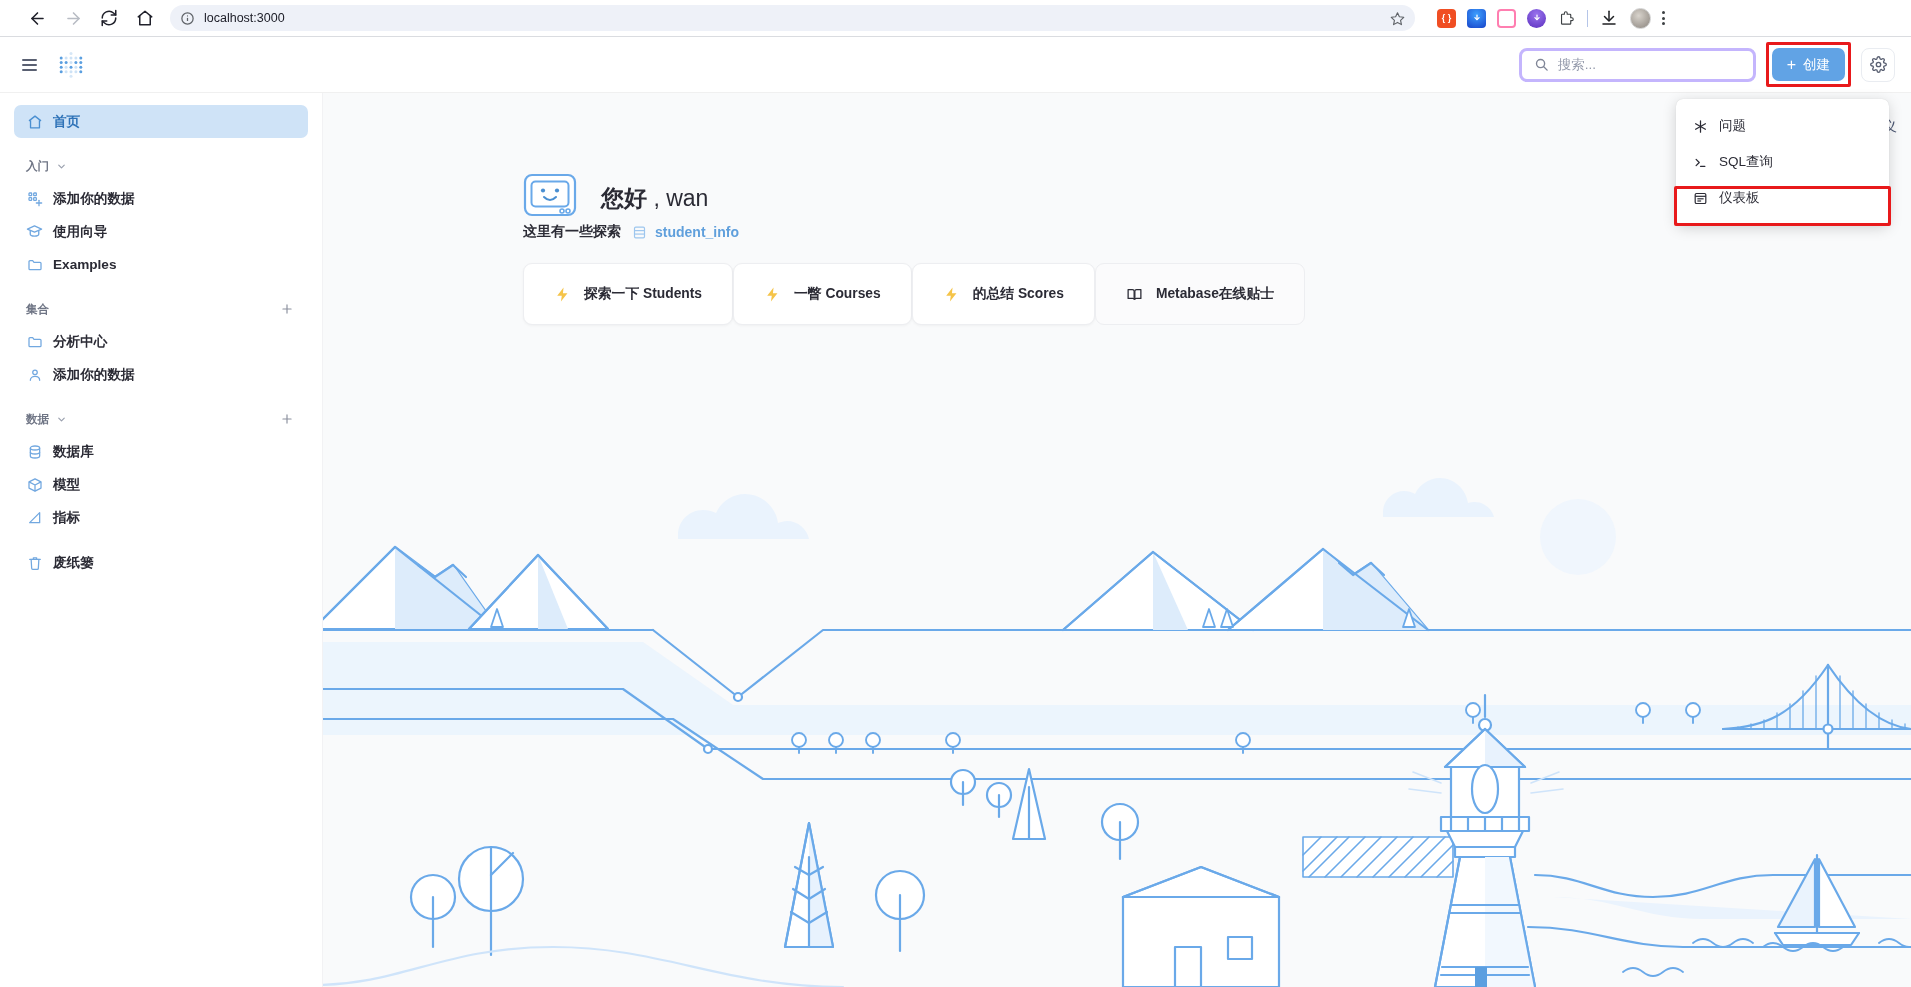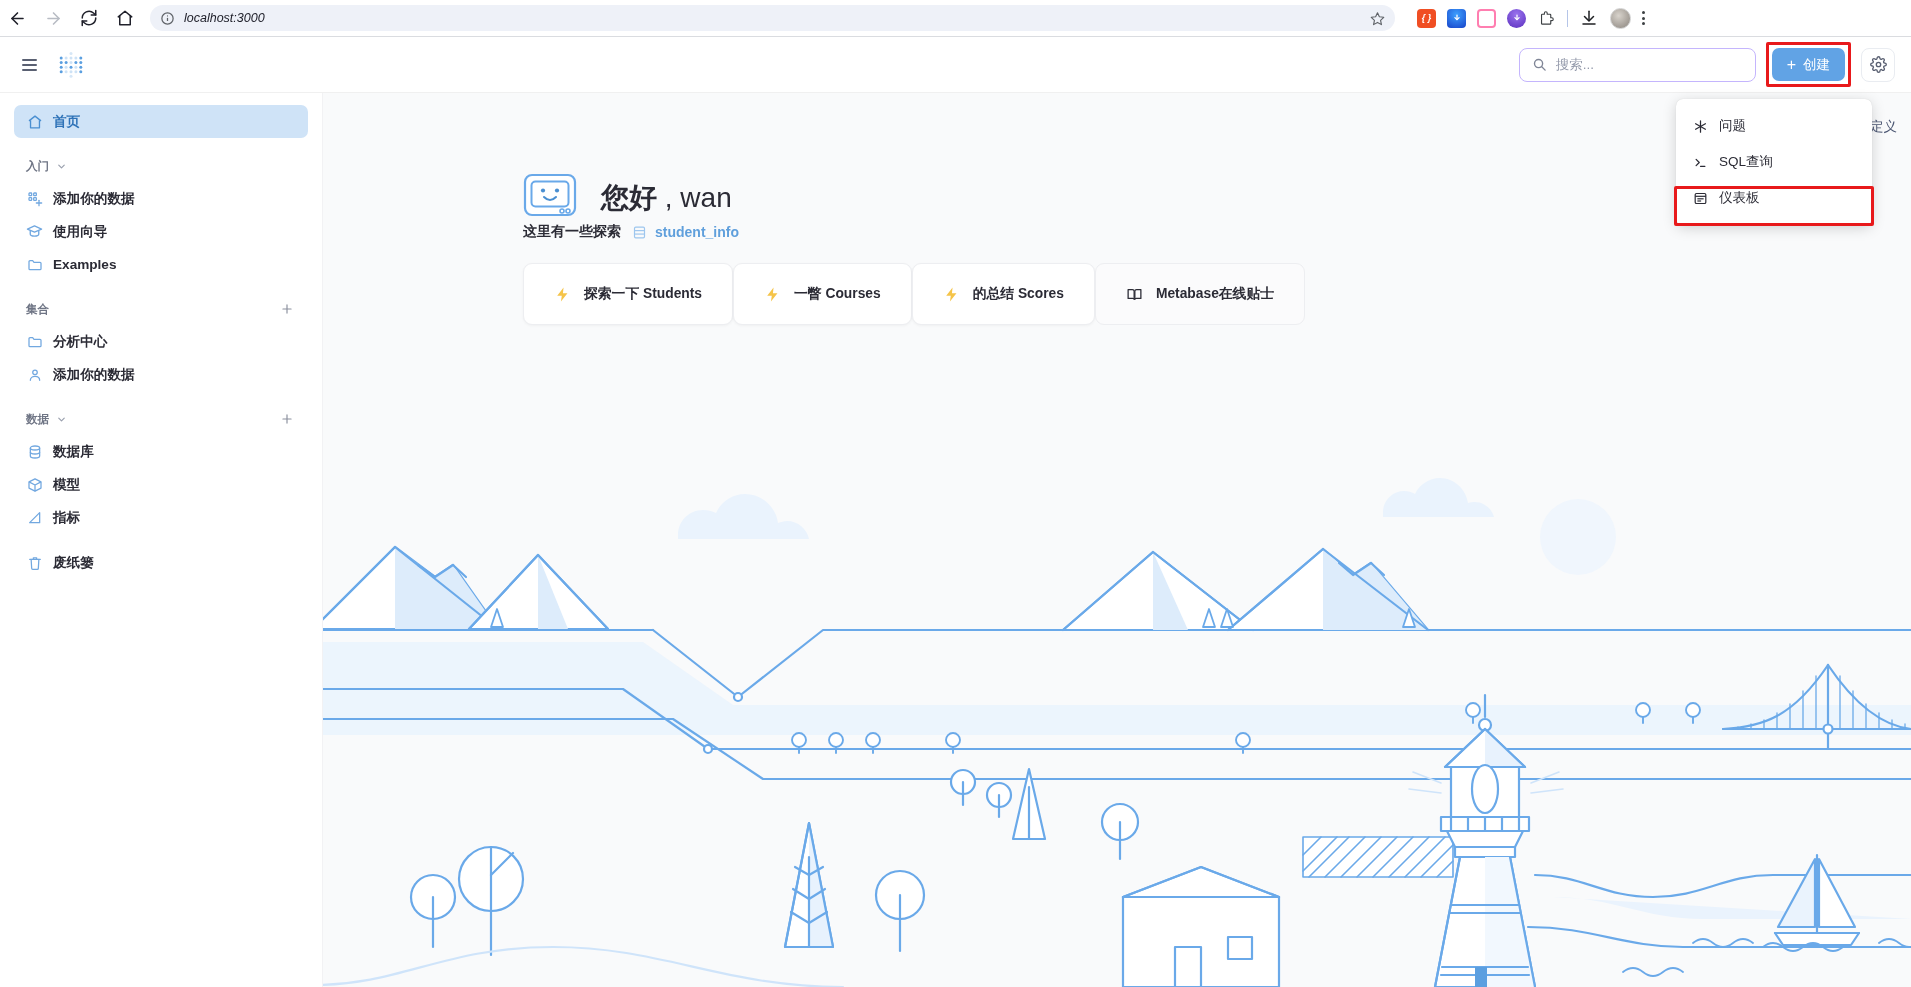--- a/index.html
+++ b/index.html
@@ -8,24 +8,23 @@
     overflow: hidden;
     font-family: "Liberation Sans", "DejaVu Sans", sans-serif;
     background: #ffffff;
   }
 
   
   .browser-bar {
     height: 36px; width: 100%;
     background: #ffffff;
     display: flex; align-items: center;
-    padding: 0 0;
+    padding: 0 20px;
     gap: 2px;
     position: relative;
-    font-style: italic;
   }
   .nav-btn {
     width: 34px; height: 30px;
     display: flex; align-items: center; justify-content: center;
     border-radius: 50%;
     color: #20212b;
   }
   .nav-btn.disabled { color: #b8bcc4; }
   .omnibox {
     flex: 1;
@@ -72,21 +71,21 @@
     border-bottom: 1px solid #f0f0f0;
     position: relative; z-index: 30;
   }
   .burger { display: flex; flex-direction: column; gap: 3px; cursor: pointer; }
   .burger i { width: 15px; height: 2px; background: #5a6072; border-radius: 1px; display: block; }
   .mb-logo { margin-left: 20px; display: flex; }
 
   .header-right { margin-left: auto; display: flex; align-items: center; gap: 10px; }
   .search-box {
     width: 237px; height: 34px;
-    border: 1px solid #c4b5fd; border-radius: 8px;
+    border: 3px solid #c4b5fd; border-radius: 8px;
     display: flex; align-items: center; gap: 9px;
     padding: 0 12px;
     background: #fff;
   }
   .search-box input {
     border: none; outline: none; font-size: 13.5px;
     font-family: inherit; color: #4c5773; width: 100%;
     background: transparent;
   }
   .search-box input::placeholder { color: #949aab; }
@@ -108,21 +107,21 @@
     width: 34px; height: 34px;
     border: 1px solid #e9ecf1; border-radius: 8px;
     display: flex; align-items: center; justify-content: center;
     color: #5a6072; background: #fff; cursor: pointer;
   }
 
   
   .create-menu {
     position: absolute;
     top: 99px; left: 1676px;
-    width: 196px;
+    width: 213px;
     background: #fff;
     border-radius: 7px;
     box-shadow: 0 3px 14px rgba(0,0,0,.17), 0 0 1px rgba(0,0,0,.15);
     padding: 9px 0;
     z-index: 40;
   }
   .menu-item {
     display: flex; align-items: center; gap: 11px;
     height: 36px; padding: 0 16px;
     font-size: 13.5px; color: #2b2b35;
@@ -172,21 +171,21 @@
 
   
   .main {
     flex: 1; position: relative;
     background: #f9fafb;
     overflow: hidden;
   }
   .main-inner { position: relative; z-index: 3; padding: 80px 0 0 200px; }
 
   .greeting { display: flex; align-items: center; gap: 24px; }
-  .greet-text { font-size: 28px; color: #2b2b35; font-weight: 700; }
+  .greet-text { font-size: 23px; color: #2b2b35; font-weight: 700; }
   .greet-text .comma { font-weight: 400; }
   .greet-text .uname { font-weight: 400; }
 
   .explore-row {
     display: flex; align-items: center; gap: 11px;
     font-size: 14px; color: #2b2b35; font-weight: 700;
   }
   .explore-link {
     display: flex; align-items: center; gap: 8px;
     color: #5f9fdc; font-weight: 600; cursor: pointer;

